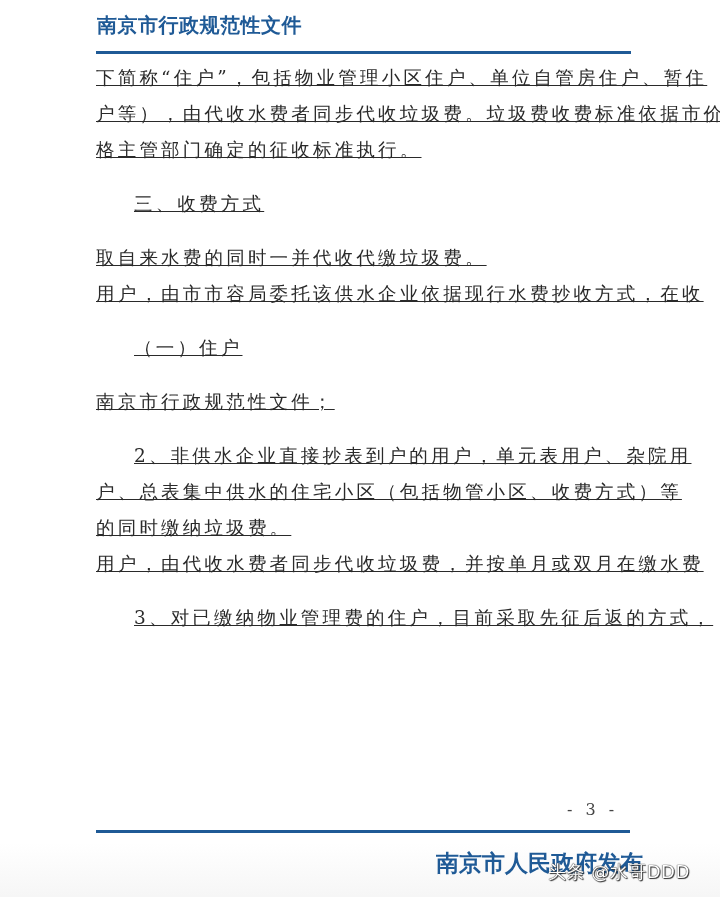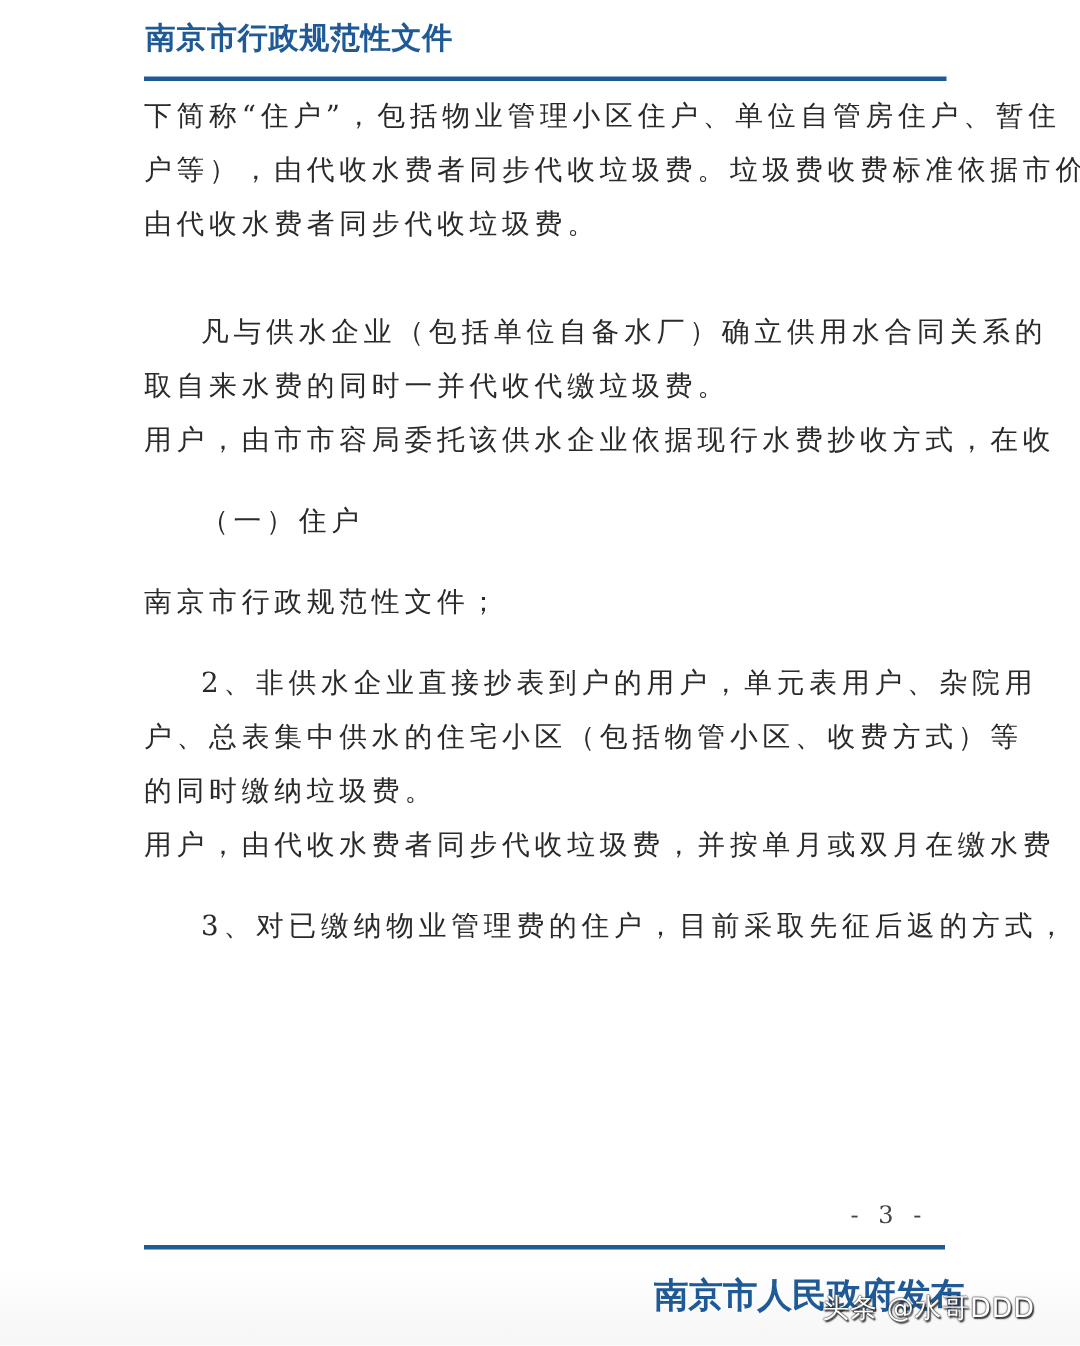--- a/index.html
+++ b/index.html
@@ -47,20 +47,21 @@
       top: 60px;
       width: 540px;
       font-size: 18.5px;
       color: #2a2a2a;
       letter-spacing: 3.2px;
     }
     .line {
       height: 36px;
       line-height: 36px;
       white-space: nowrap;
+      text-decoration: underline;
     }
     .gap { height: 18px; }
     .indent { padding-left: 38px; }
     .page-number {
       position: absolute;
       left: 567px;
       top: 800px;
       font-size: 16px;
       color: #444;
       letter-spacing: 4px;
@@ -92,24 +93,24 @@
 <body>
 
 <div class="page">
 
   <div class="header-title">南京市行政规范性文件</div>
   <div class="rule top"></div>
 
   <div class="body-text">
     <div class="line">下简称“住户”，包括物业管理小区住户、单位自管房住户、暂住</div>
     <div class="line">户等），由代收水费者同步代收垃圾费。垃圾费收费标准依据市价</div>
-    <div class="line">由代收水费者同步代收垃圾费。</div>
+    <div class="line">格主管部门确定的征收标准执行。</div>
     <div class="gap"></div>
+    <div class="line indent">三、收费方式</div>
     <div class="gap"></div>
-    <div class="line indent">凡与供水企业（包括单位自备水厂）确立供用水合同关系的</div>
     <div class="line">取自来水费的同时一并代收代缴垃圾费。</div>
     <div class="line">用户，由市市容局委托该供水企业依据现行水费抄收方式，在收</div>
     <div class="gap"></div>
     <div class="line indent">（一）住户</div>
     <div class="gap"></div>
     <div class="line">南京市行政规范性文件；</div>
     <div class="gap"></div>
     <div class="line indent">2、非供水企业直接抄表到户的用户，单元表用户、杂院用</div>
     <div class="line">户、总表集中供水的住宅小区（包括物管小区、收费方式）等</div>
     <div class="line">的同时缴纳垃圾费。</div>

